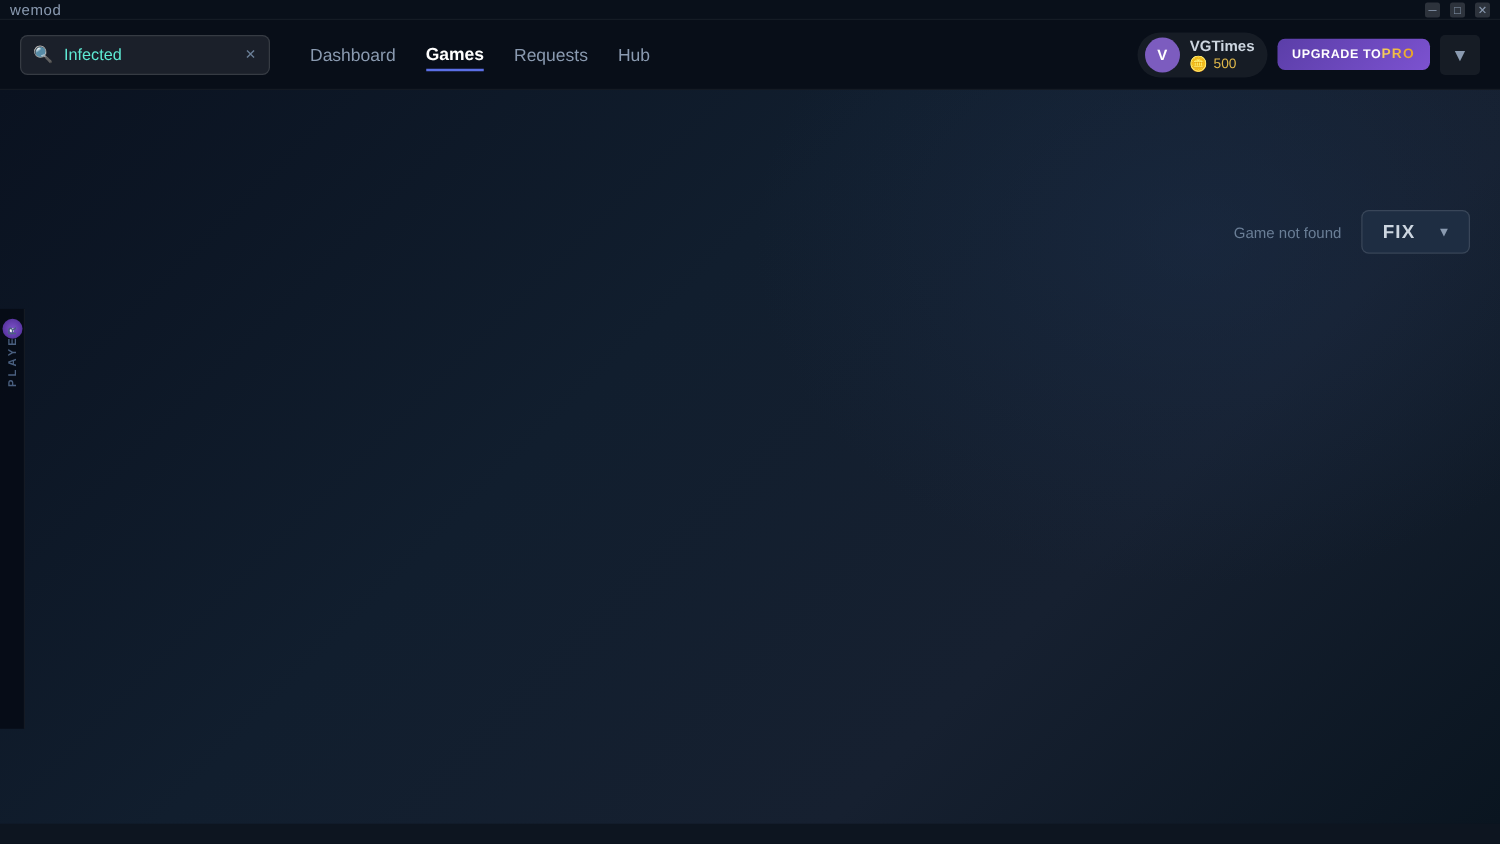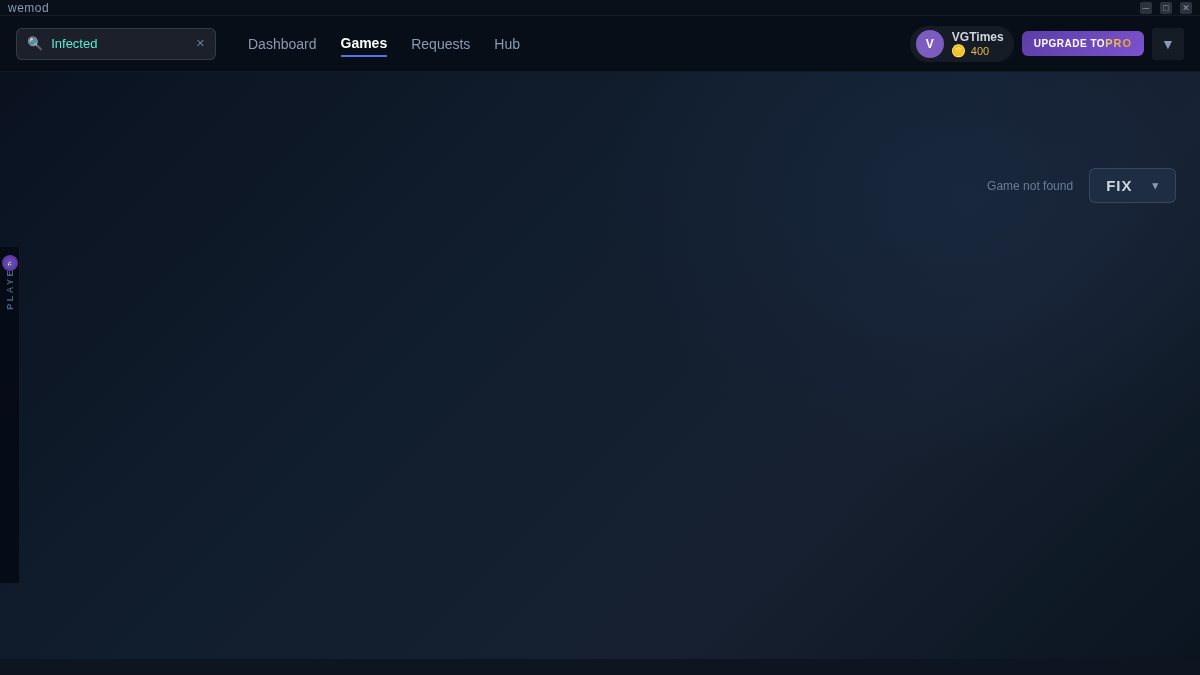--- a/index.html
+++ b/index.html
@@ -468,21 +468,21 @@
 
   <div class="nav-spacer"></div>
 
   <div class="user-area">
     <div class="user-badge">
       <div class="user-avatar">V</div>
       <div>
         <div class="user-name">VGTimes</div>
         <div class="user-coins">
           <span class="coin-icon">🪙</span>
-          <span>400</span>
+          <span>500</span>
         </div>
       </div>
     </div>
 
     <div class="upgrade-btn">
       <span class="upgrade-top">UPGRADE TO</span>
       <span class="upgrade-pro">PRO</span>
     </div>
 
     <div class="chevron-btn">▼</div>

